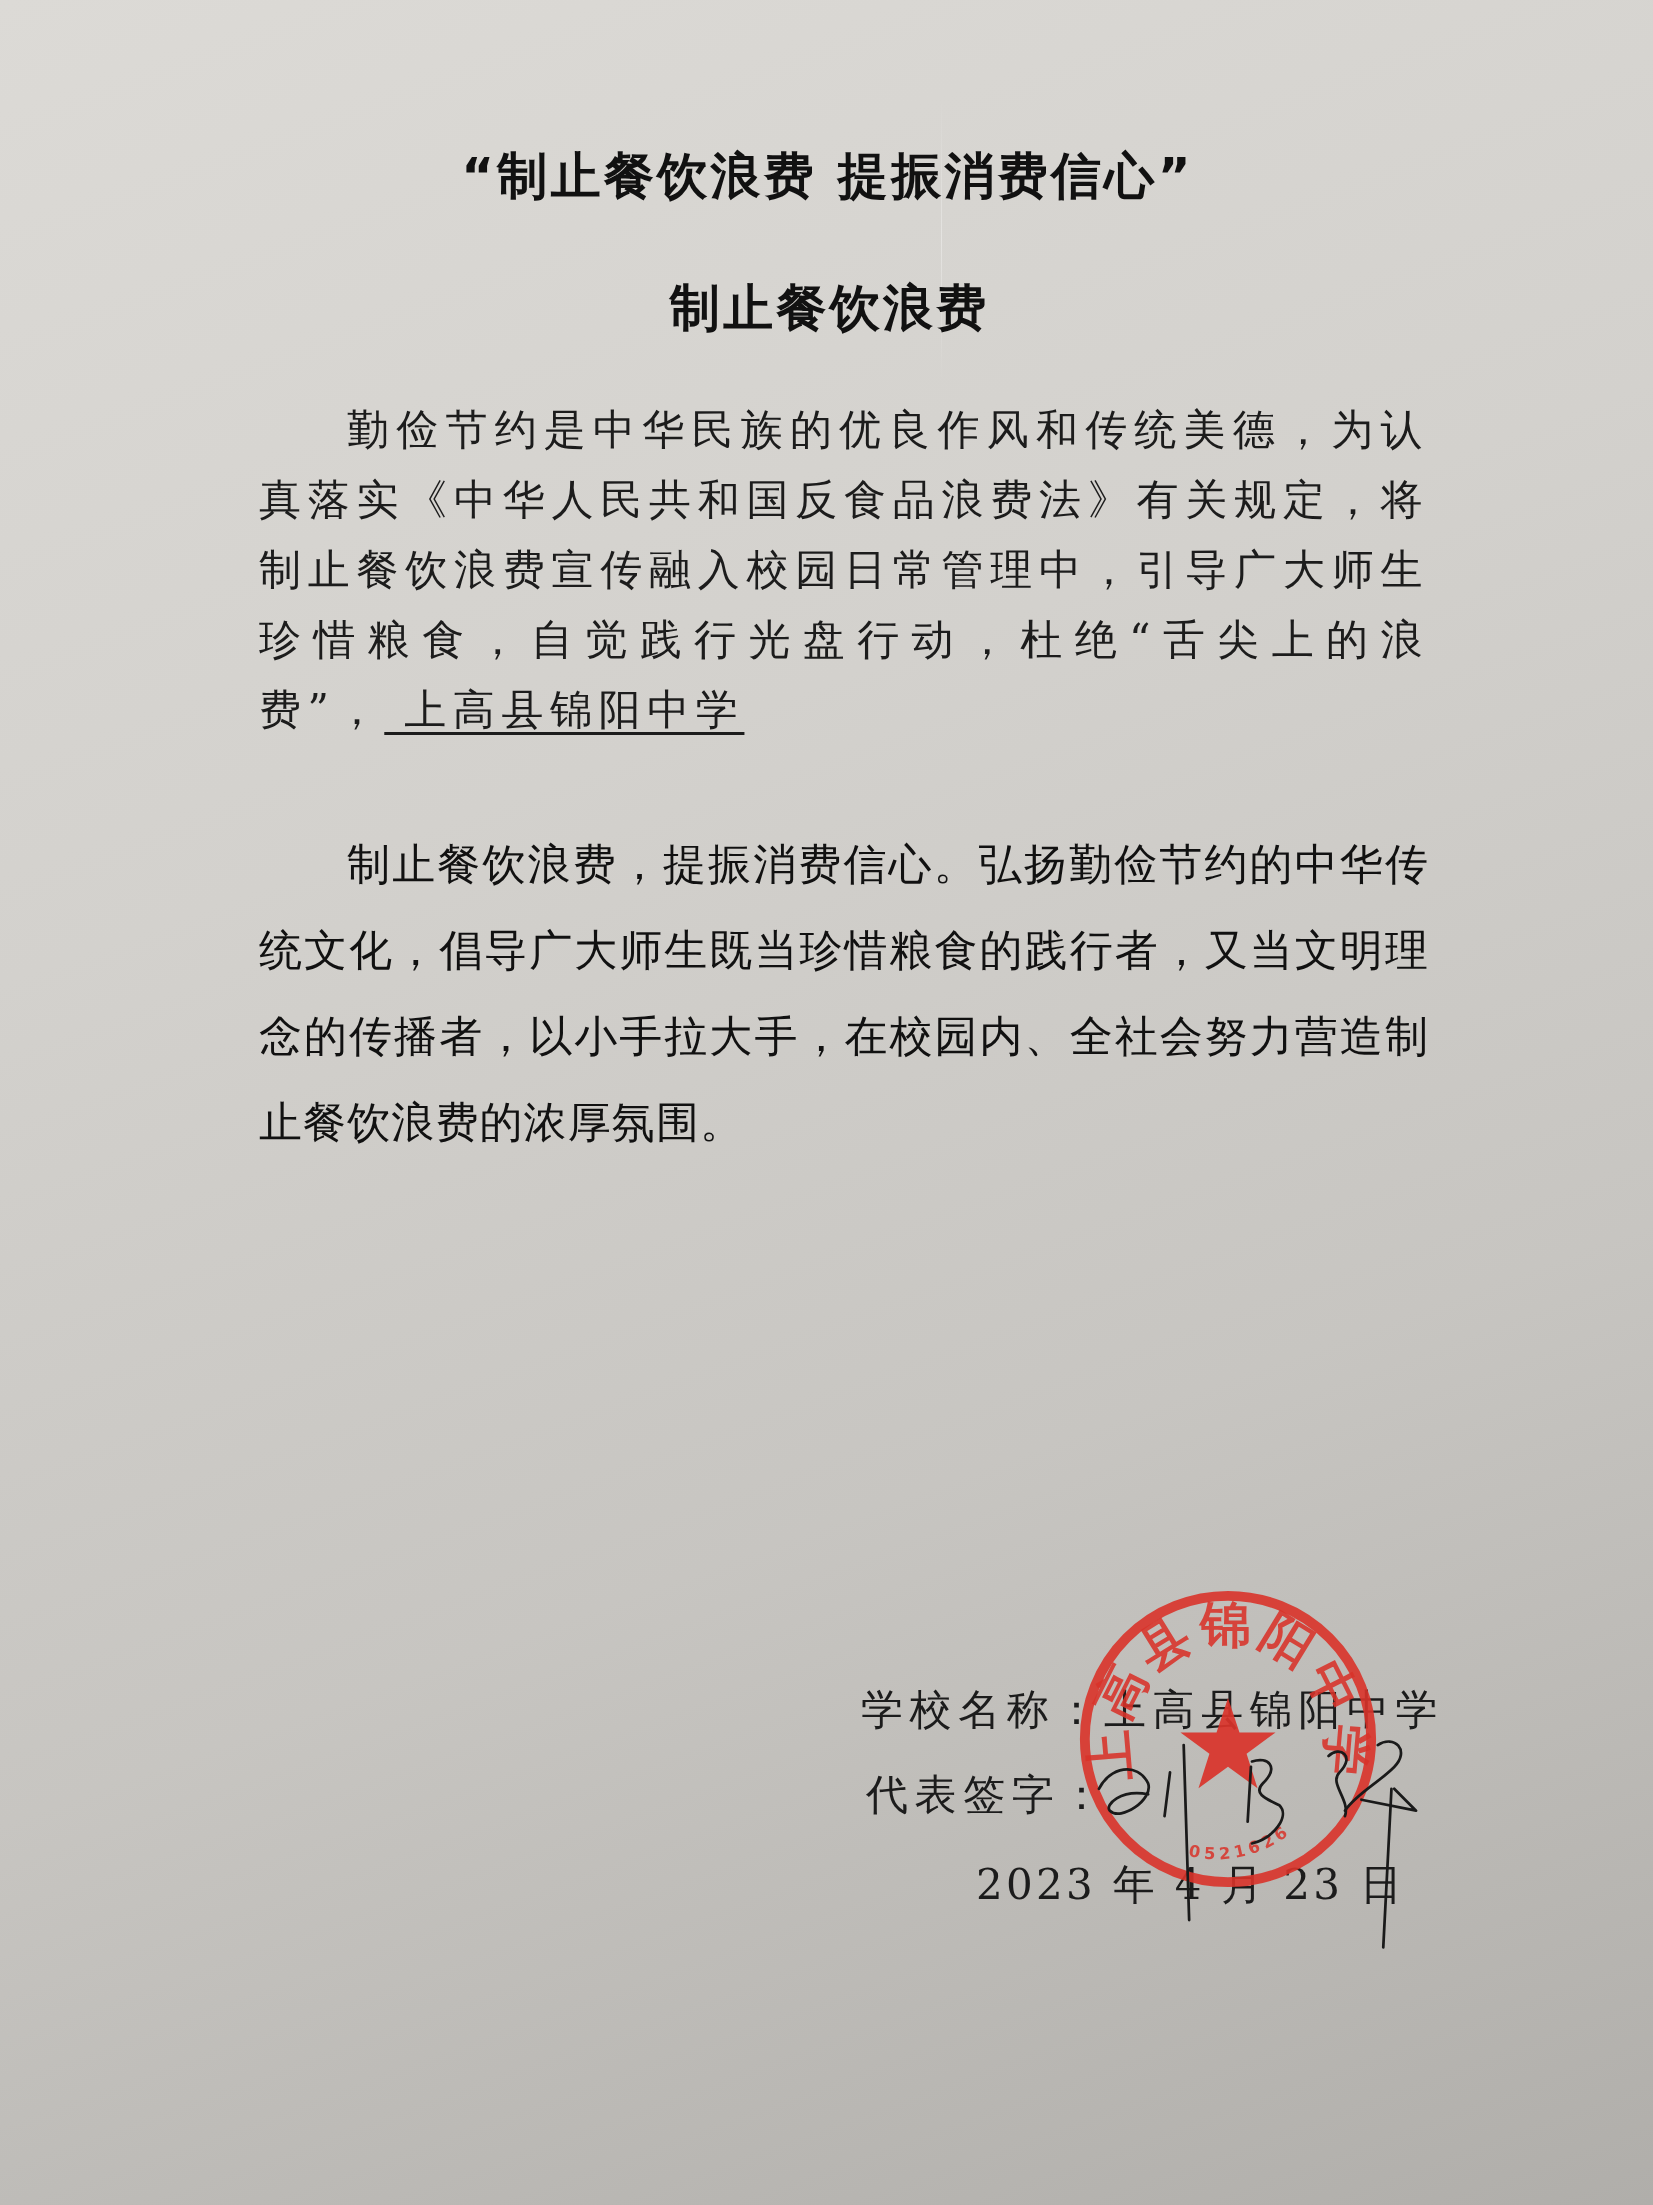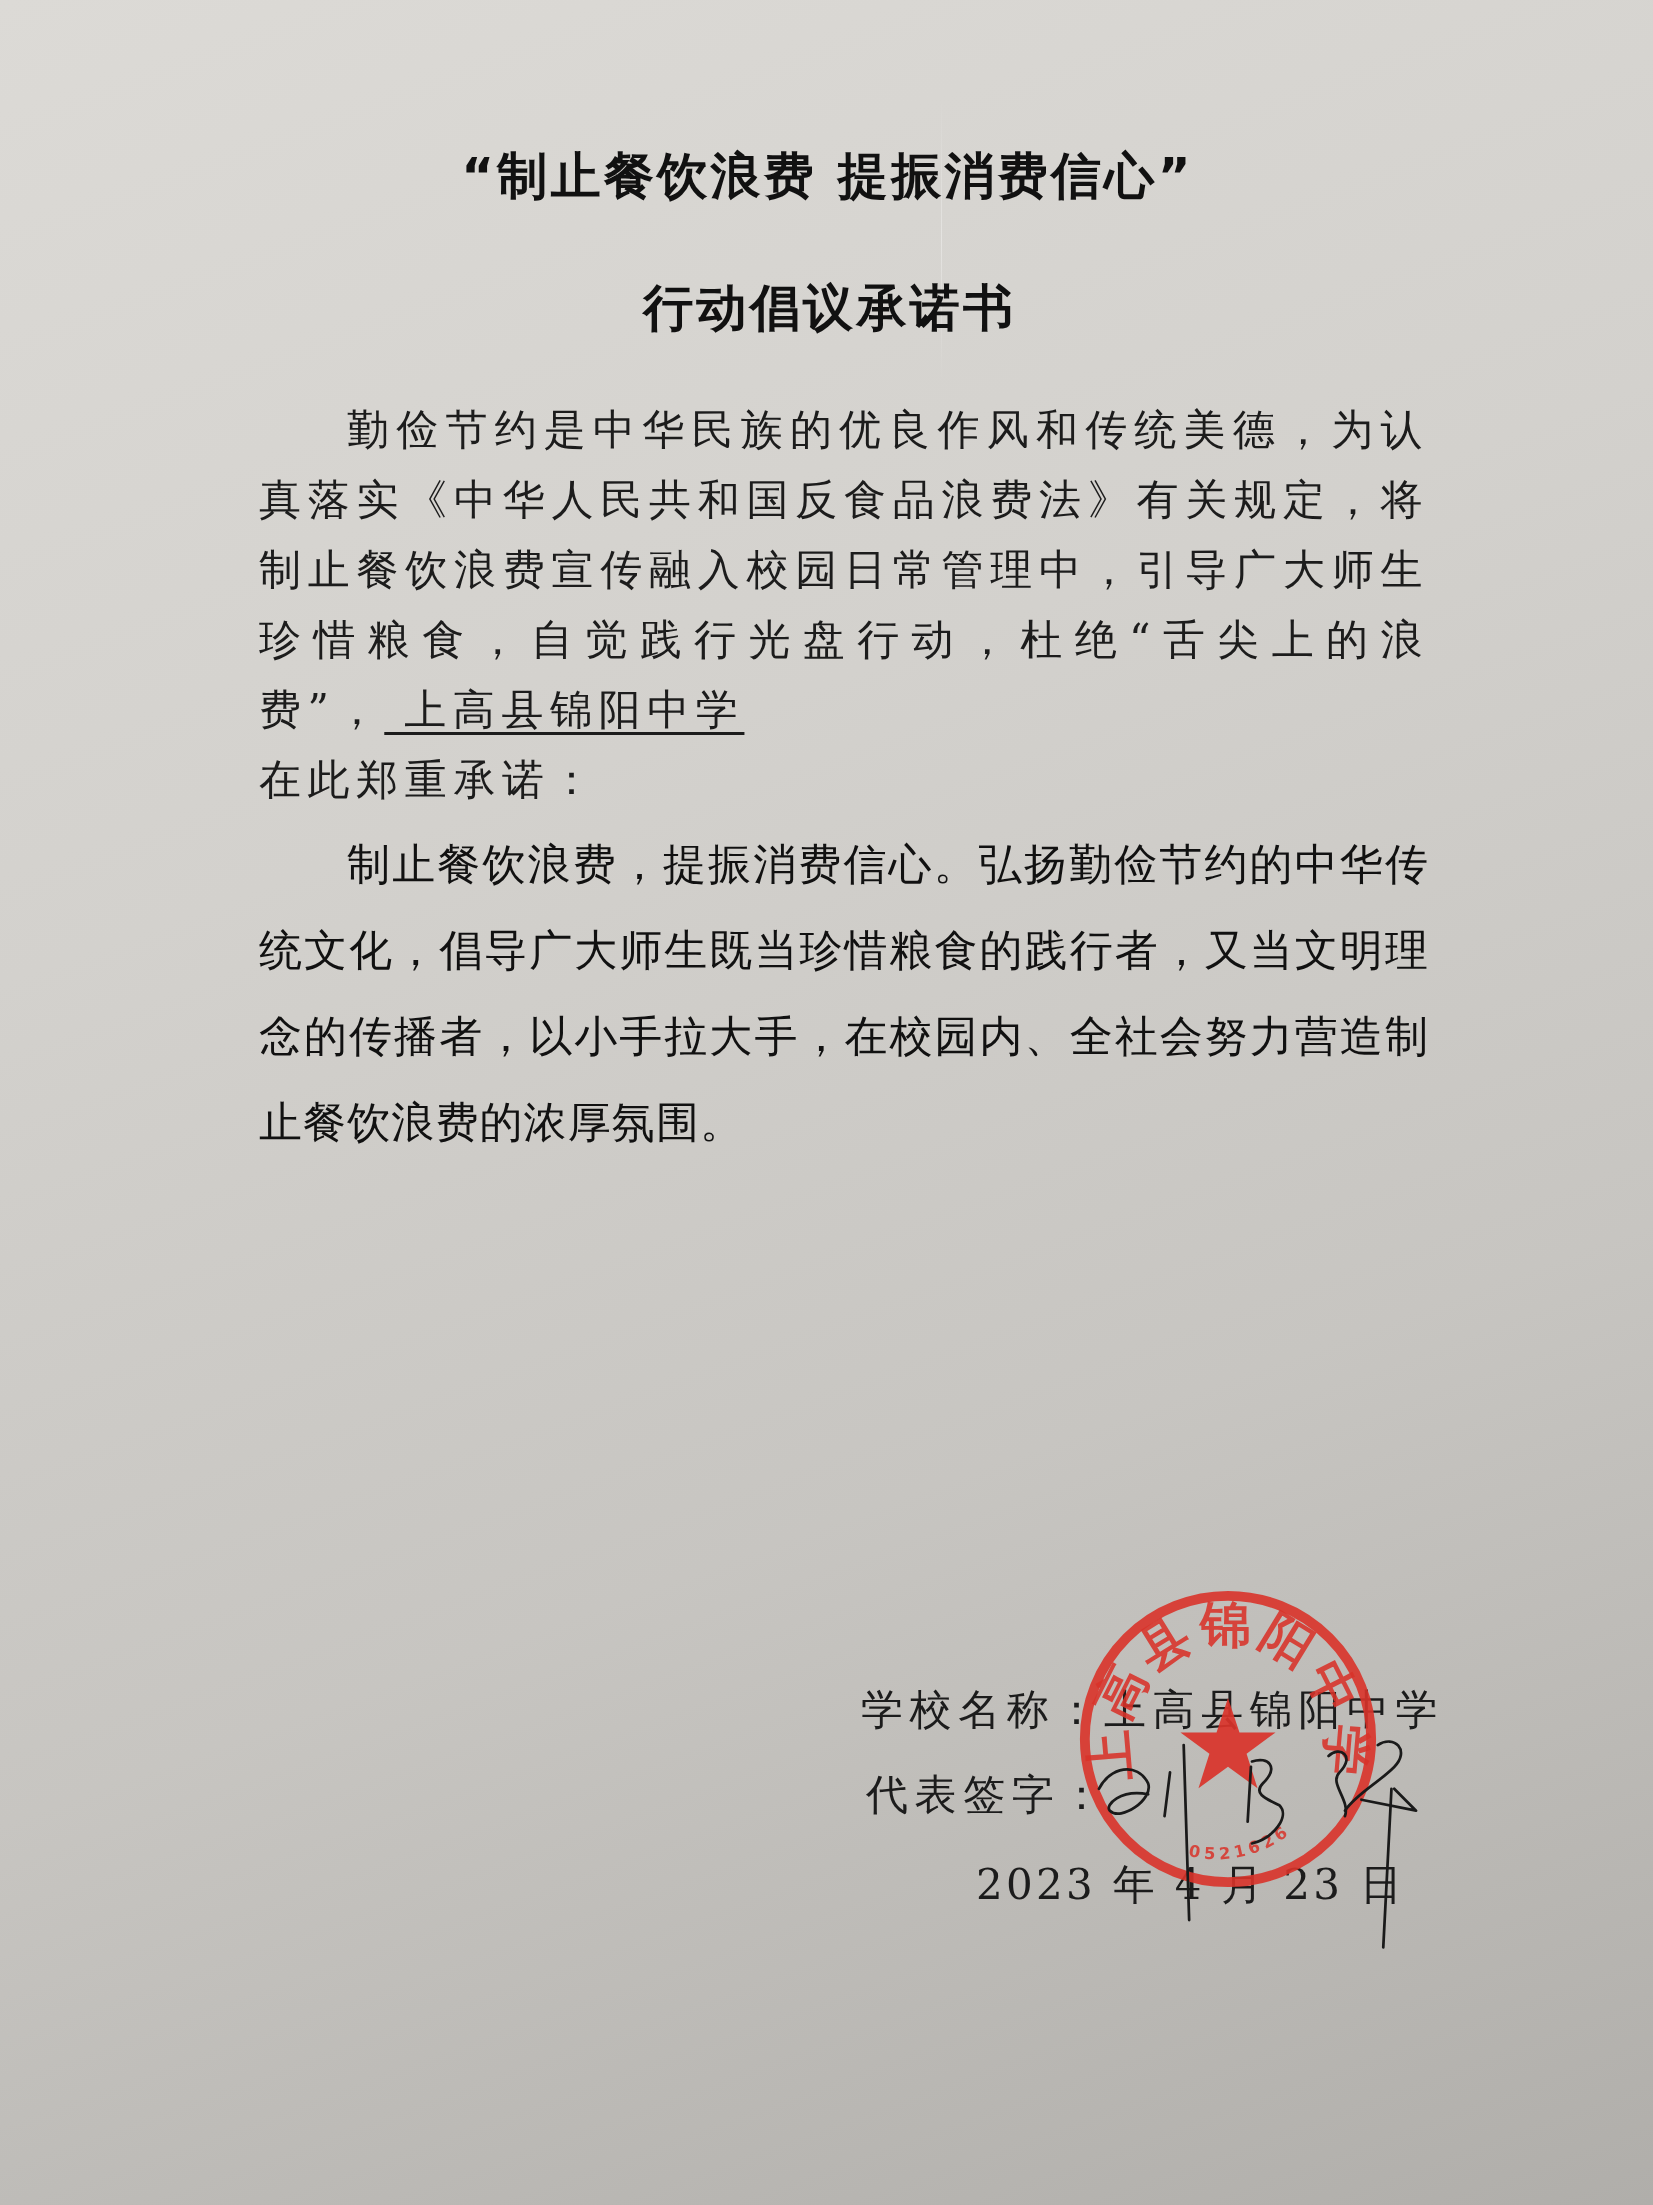--- a/index.html
+++ b/index.html
@@ -114,23 +114,23 @@
     }
   </style>
 </head>
 <body>
 
 <div class="sheet">
 
   <div class="crease"></div>
 
   <div class="title title-main">“制止餐饮浪费  提振消费信心”</div>
-  <div class="title title-sub">行动倡议承诺书</div>
+  <div class="title title-sub">制止餐饮浪费</div>
 
-  <p class="para para-1"><span>勤俭节约是中华民族的优良作风和传统美德，为认真落实《中华人民共和国反食品浪费法》有关规定，将制止餐饮浪费宣传融入校园日常管理中，引导广大师生珍惜粮食，自觉践行光盘行动，杜绝“舌尖上的浪费”，</span><span class="u"> 上高县锦阳中学</span><br><span style="display:inline-block;margin-left:-88px;">在此郑重承诺：</span></p>
+  <p class="para para-1"><span>勤俭节约是中华民族的优良作风和传统美德，为认真落实《中华人民共和国反食品浪费法》有关规定，将制止餐饮浪费宣传融入校园日常管理中，引导广大师生珍惜粮食，自觉践行光盘行动，杜绝“舌尖上的浪费”，</span><span class="u"> 上高县锦阳中学</span><br></p>
 
   <p class="para para-2">制止餐饮浪费，提振消费信心。弘扬勤俭节约的中华传统文化，倡导广大师生既当珍惜粮食的践行者，又当文明理念的传播者，以小手拉大手，在校园内、全社会努力营造制止餐饮浪费的浓厚氛围。</p>
 
 
   <div class="sig-line sig-school">
     <span>学校名称：</span><span>上高县锦阳中学</span>
   </div>
 
   <div class="sig-line sig-rep">
     <span>代表签字：</span>

